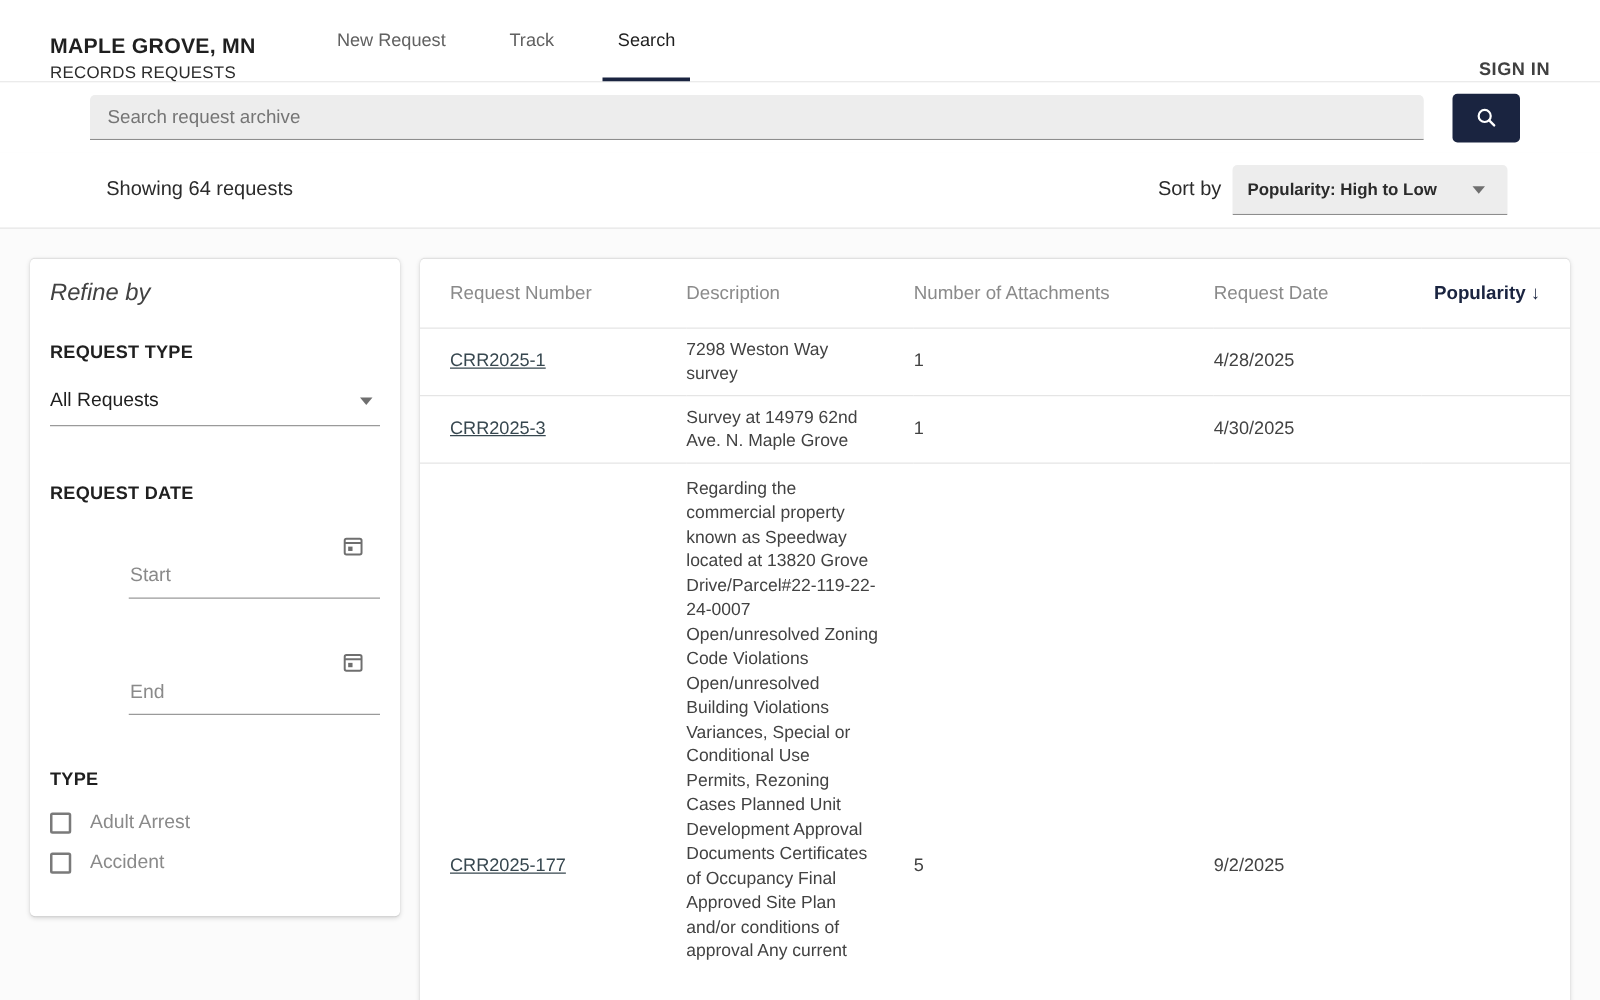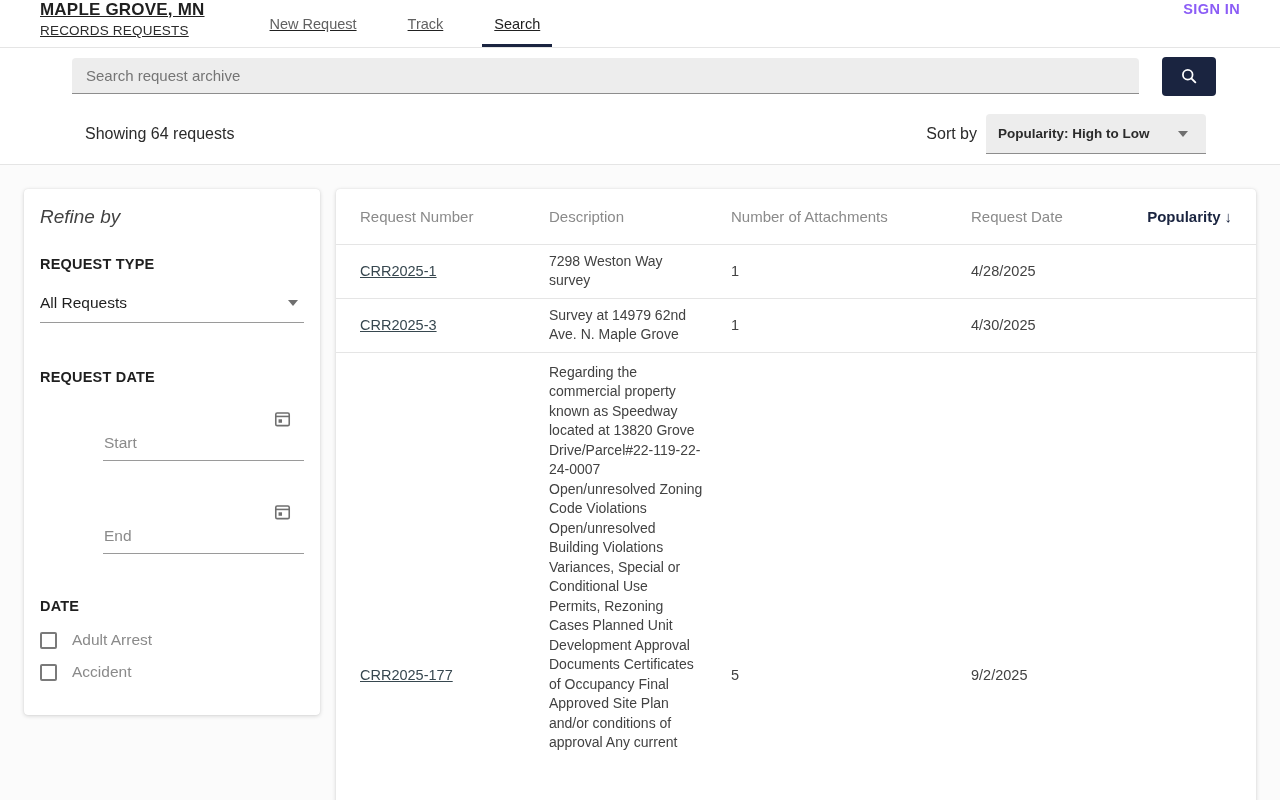--- a/index.html
+++ b/index.html
@@ -8,32 +8,32 @@
     --text-mid:#424242;
     --text-gray:#757575;
     --border-light:#e5e5e5;
     --field-bg:#ededed;
   }
   *{box-sizing:border-box;margin:0;padding:0;}
   html,body{width:1280px;height:800px;overflow:hidden;}
   body{font-family:"Liberation Sans","DejaVu Sans",sans-serif;background:#fbfbfb;color:var(--text-dark);}
 
   
-  .app-header{height:48px;background:#fff;border-bottom:1px solid var(--border-light);
-    display:flex;align-items:flex-start;padding:0 40px;text-decoration:underline;}
+  .app-header{height:66px;background:#fff;border-bottom:1px solid var(--border-light);
+    display:flex;align-items:flex-end;padding:0 40px;}
   .logo-block{margin-right:40px;cursor:pointer;}
   .logo-city{font-size:17px;font-weight:700;letter-spacing:.2px;color:#1f1f1f;}
   .logo-sub{font-size:13.5px;color:#2b2b2b;margin-top:3px;letter-spacing:.2px;}
   .main-nav{display:flex;align-items:center;height:100%;}
   .nav-item{height:100%;display:flex;align-items:center;padding:16px 12px;margin:0 14px 0 13px;
     font-size:14.5px;color:#616161;cursor:pointer;position:relative;}
   .nav-item.active{color:#1f1f1f;font-weight:500;}
   .nav-item.active::after{content:"";position:absolute;left:0;right:0;bottom:0;height:3px;background:var(--navy);}
   .header-right{margin-left:auto;}
-  .sign-in{font-size:14.5px;font-weight:700;letter-spacing:.4px;color:#8b5cf6;cursor:pointer;background:none;border:none;
+  .sign-in{font-size:14.5px;font-weight:700;letter-spacing:.4px;color:#404040;cursor:pointer;background:none;border:none;
     font-family:inherit;}
 
   
   .search-section{height:56px;background:#fff;display:flex;align-items:center;padding:0 40px 0 72px;gap:16px;}
   .search-input{flex:0 0 1067px;height:36px;background:var(--field-bg);border:none;
     border-bottom:1px solid #8d8d8d;border-radius:4px 4px 0 0;padding:0 14px;
     font-size:15px;font-family:inherit;color:var(--text-dark);outline:none;}
   .search-input::placeholder{color:var(--text-gray);}
   .search-btn{margin-left:7px;width:54px;height:39px;background:var(--navy);border:none;border-radius:4px;
     display:flex;align-items:center;justify-content:center;cursor:pointer;}
@@ -165,21 +165,21 @@
       <span class="cal-icon">
         <svg class="icon-svg" width="19" height="19" viewBox="0 0 24 24">
           <rect x="3.5" y="5" width="17" height="16" rx="1.8" fill="none" stroke="#6f6f6f" stroke-width="2"></rect>
           <line x1="3.5" y1="9.4" x2="20.5" y2="9.4" stroke="#6f6f6f" stroke-width="2"></line>
           <rect x="7" y="13" width="4.4" height="4.4" fill="#6f6f6f"></rect>
         </svg>
       </span>
       <input class="date-input" type="text" placeholder="End" style="">
     </div>
 
-    <div class="filter-label lbl-tags">DATE</div>
+    <div class="filter-label lbl-tags">TYPE</div>
     <div class="tag-row">
       <span class="checkbox"></span>
       <span class="tag-label">Adult Arrest</span>
     </div>
     <div class="tag-row">
       <span class="checkbox"></span>
       <span class="tag-label">Accident</span>
     </div>
   </aside>
 

